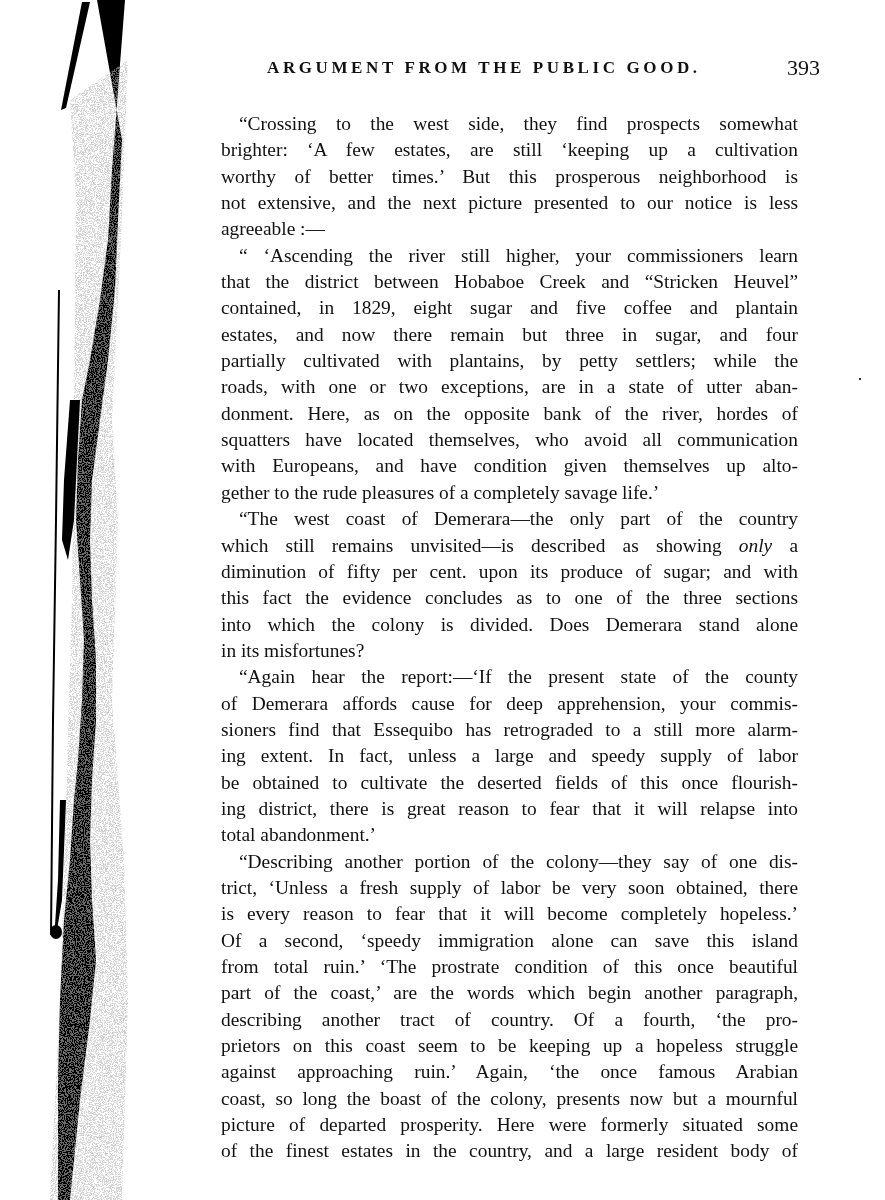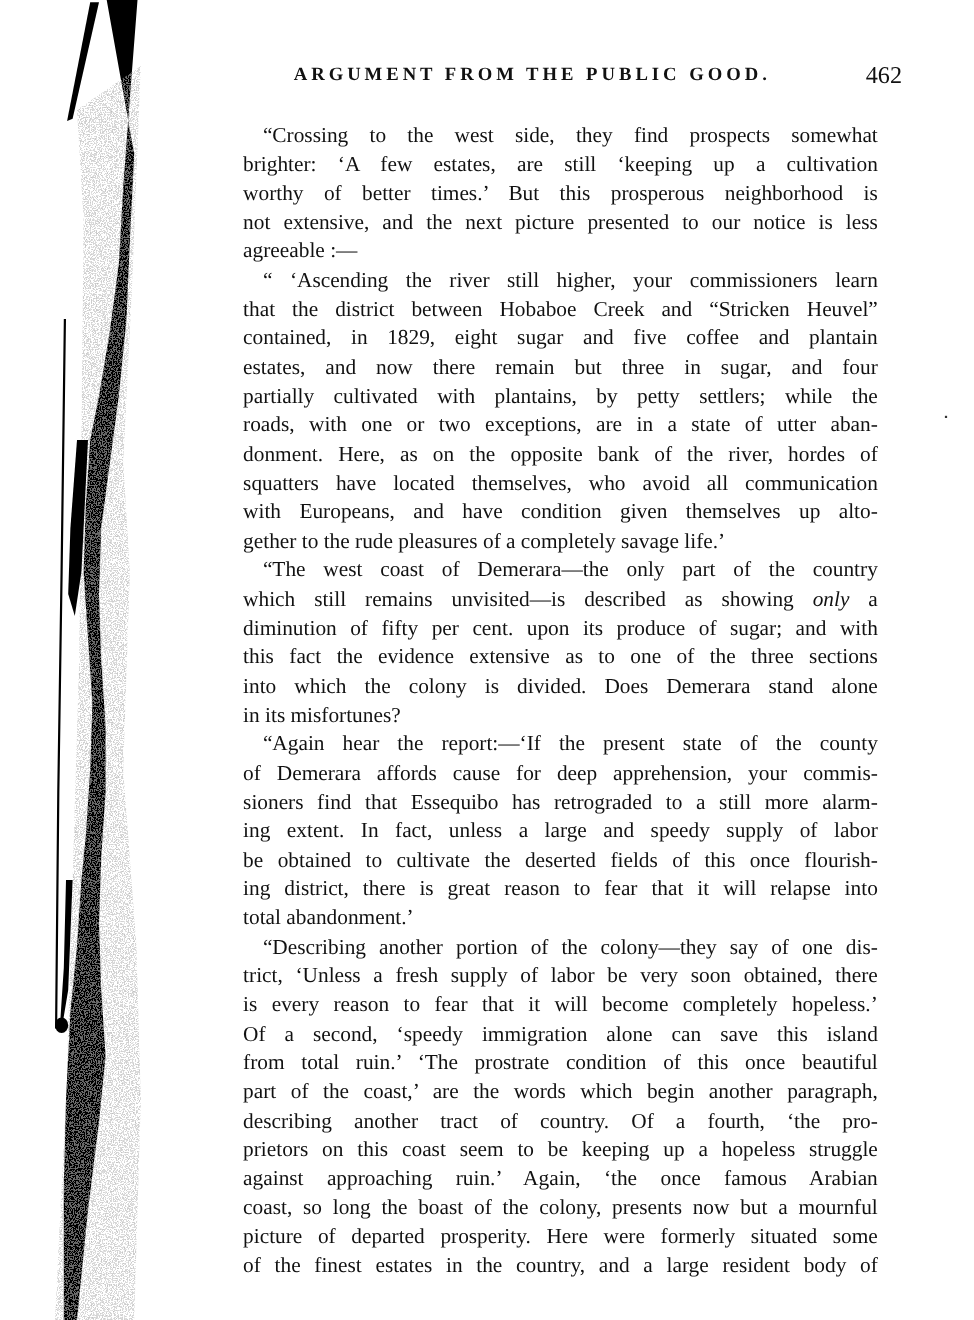--- a/index.html
+++ b/index.html
@@ -113,21 +113,21 @@
 
   <ellipse cx="56" cy="932" rx="6" ry="7" fill="#000"></ellipse>
   <path d="M60,800 L66,800 L62,900 L57,930 L55,925 L58,880 Z" fill="#000"></path>
 </svg>
 
 <div class="stray-mark"></div>
 
 <div class="page">
   <div class="running-head">
     <span class="running-title">ARGUMENT FROM THE PUBLIC GOOD.</span>
-    <span class="page-number">462</span>
+    <span class="page-number">393</span>
   </div>
 
   <div class="body-text">
 
     <div class="para">
       <span class="line first">“Crossing to the west side, they find prospects somewhat</span>
       <span class="line">brighter: ‘A few estates, are still ‘keeping up a cultivation</span>
       <span class="line">worthy of better times.’ But this prosperous neighborhood is</span>
       <span class="line">not extensive, and the next picture presented to our notice is less</span>
       <span class="line last">agreeable :—</span>
@@ -143,21 +143,21 @@
       <span class="line">donment. Here, as on the opposite bank of the river, hordes of</span>
       <span class="line">squatters have located themselves, who avoid all communication</span>
       <span class="line">with Europeans, and have condition given themselves up alto-</span>
       <span class="line last">gether to the rude pleasures of a completely savage life.’</span>
     </div>
 
     <div class="para">
       <span class="line first">“The west coast of Demerara—the only part of the country</span>
       <span class="line"><span>which still remains unvisited—is described as showing </span><em>only</em><span> a</span></span>
       <span class="line">diminution of fifty per cent. upon its produce of sugar; and with</span>
-      <span class="line">this fact the evidence extensive as to one of the three sections</span>
+      <span class="line">this fact the evidence concludes as to one of the three sections</span>
       <span class="line">into which the colony is divided. Does Demerara stand alone</span>
       <span class="line last">in its misfortunes?</span>
     </div>
 
     <div class="para">
       <span class="line first">“Again hear the report:—‘If the present state of the county</span>
       <span class="line">of Demerara affords cause for deep apprehension, your commis-</span>
       <span class="line">sioners find that Essequibo has retrograded to a still more alarm-</span>
       <span class="line">ing extent. In fact, unless a large and speedy supply of labor</span>
       <span class="line">be obtained to cultivate the deserted fields of this once flourish-</span>

